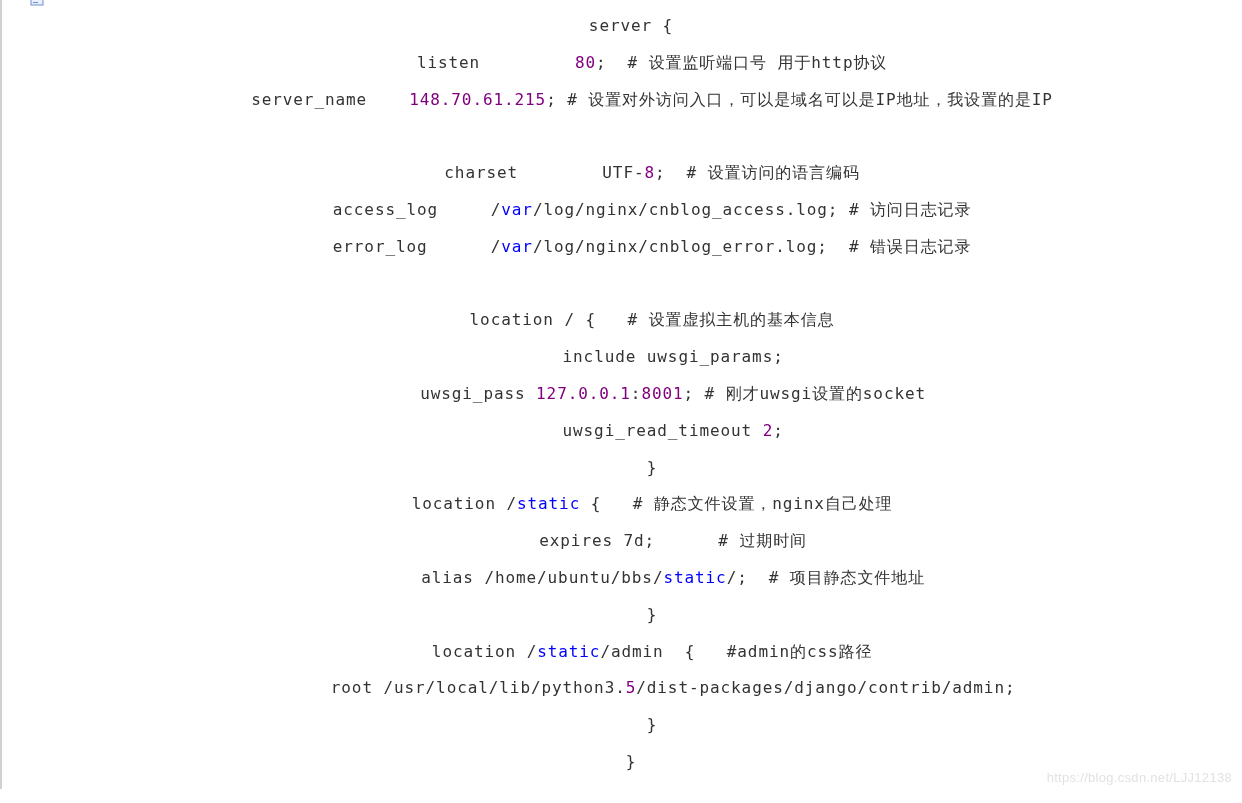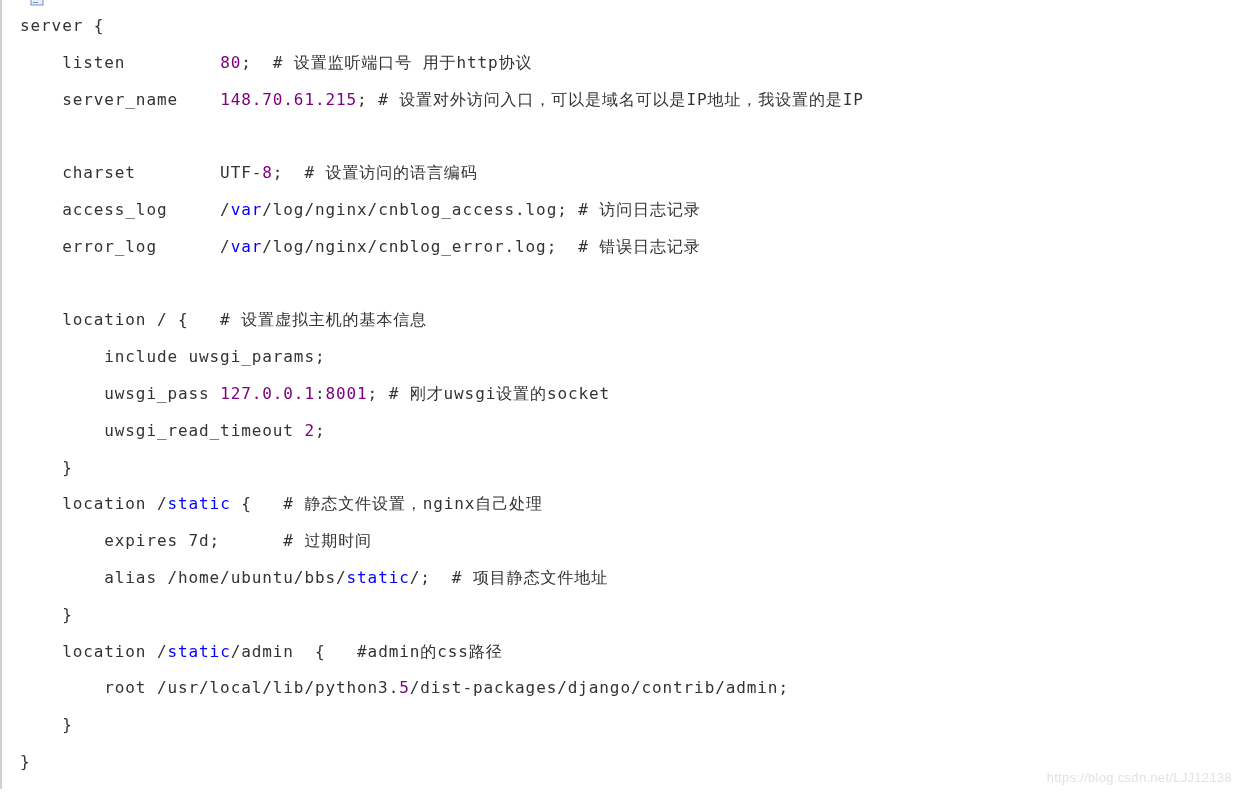--- a/index.html
+++ b/index.html
@@ -9,20 +9,21 @@
     font-family: Consolas, "Courier New", monospace, "Microsoft YaHei", sans-serif;
     font-size: 16px;
     color: #333333;
     width: 1242px;
     box-sizing: border-box;
   }
   .code-container {
     border-left: 2px solid #d0d0d0;
     padding: 8px 0 8px 18px;
     position: relative;
+    text-align: center;
   }
   .corner-icon {
     position: absolute;
     top: -8px;
     left: 28px;
     width: 14px;
     height: 14px;
   }
   pre {
     margin: 0;

